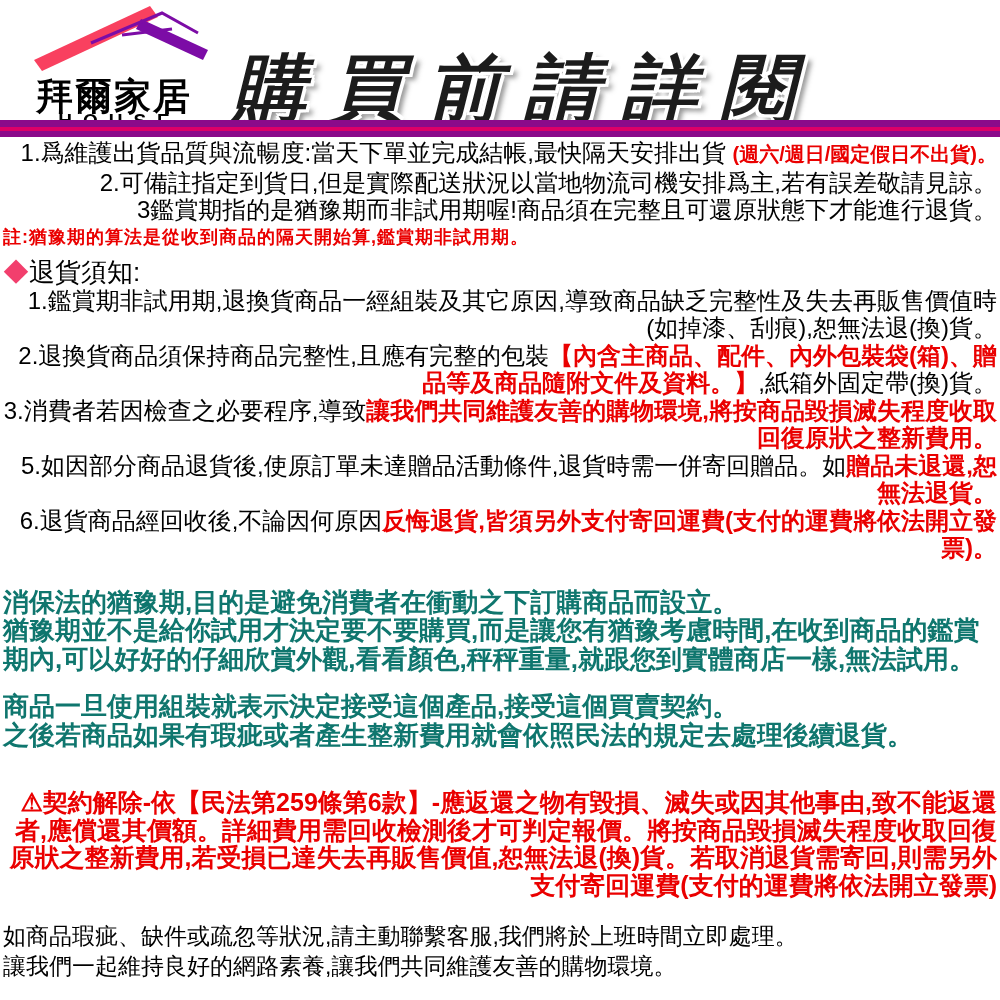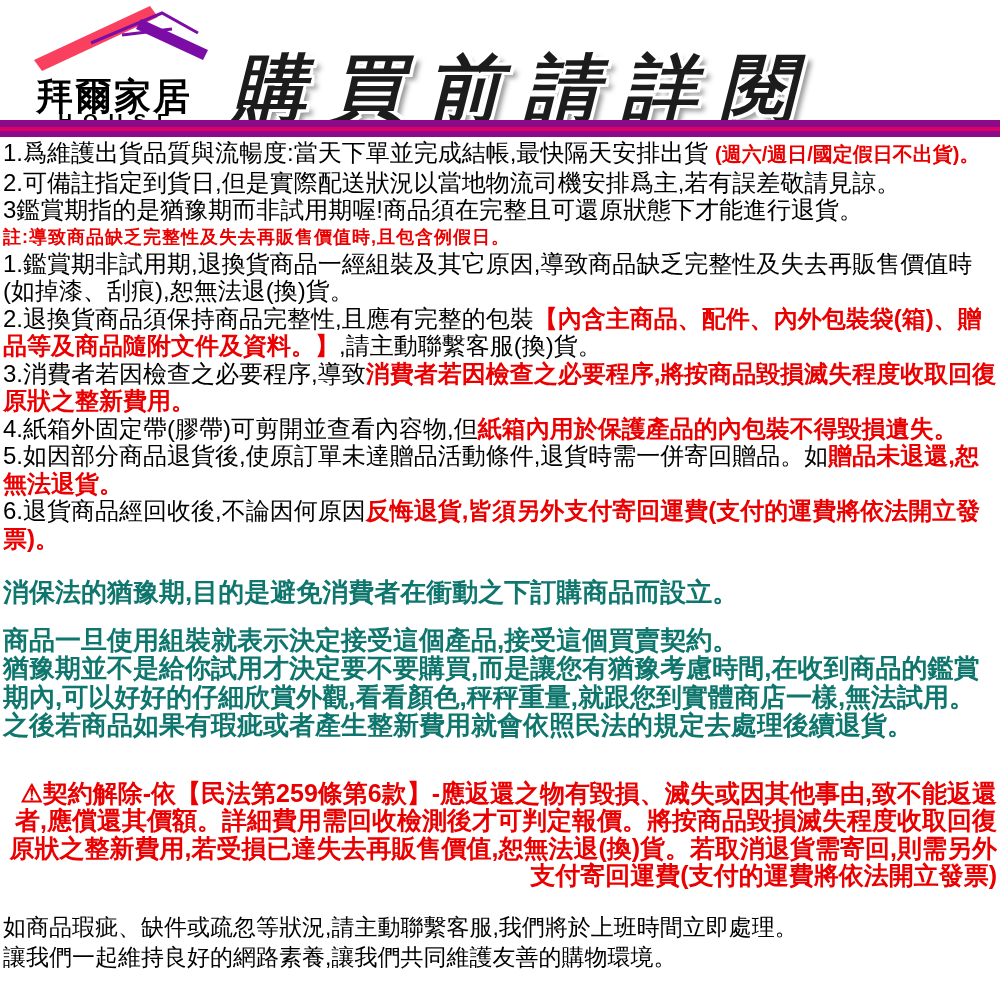--- a/index.html
+++ b/index.html
@@ -28,21 +28,21 @@
       6px 6px 5px rgba(60,60,60,0.55);
     font-style: italic;
   }
   .divider { position:absolute; left:0; bottom:0; width:1000px; height:17px; }
   .divider .stripe-purple-top { height:7px; }
   .divider .stripe-magenta { height:4px; }
   .divider .stripe-purple-bottom { height:6px; }
 
   
   .content { padding:2px 3px 0 3px; }
-  .para { font-size:24px; line-height:27.5px; letter-spacing:0; }
+  .para { font-size:24px; line-height:27.5px; letter-spacing:0;text-align:right; }
   .run.black { color:#000; }
   .run.red { color:#ea0000; font-weight:700; }
   .run.redsmall { color:#ea0000; font-weight:700; font-size:20px; }
   .note-line { font-size:18px; line-height:26px; font-weight:700; color:#ea0000; letter-spacing:1px; }
 
   .section-heading { font-size:26px; line-height:30px; margin-top:7px; }
   .bullet-diamond { color:#f23f6d; font-size:26px; }
 
   .pink-block { margin-top:26px; }
   .pink-para { color:#0f766e; font-size:26px; line-height:28.5px; font-weight:700; }
@@ -79,33 +79,33 @@
     <div class="stripe-magenta" style="background:#dc0068"></div>
     <div class="stripe-purple-bottom" style="background:#8a0a8a"></div>
   </div>
 </div>
 
 <div class="content">
 
   <div class="para"><span class="run black">1.爲維護出貨品質與流暢度:當天下單並完成結帳,最快隔天安排出貨 </span><span class="run redsmall">(週六/週日/國定假日不出貨)。</span></div>
   <div class="para"><span class="run black">2.可備註指定到貨日,但是實際配送狀況以當地物流司機安排爲主,若有誤差敬請見諒。</span></div>
   <div class="para"><span class="run black">3鑑賞期指的是猶豫期而非試用期喔!商品須在完整且可還原狀態下才能進行退貨。</span></div>
-  <div class="note-line">註:導致商品缺乏完整性及失去再販售價值時,且包含例假日。</div>
+  <div class="note-line">註:猶豫期的算法是從收到商品的隔天開始算,鑑賞期非試用期。</div>
 
+  <div class="section-heading"><span class="bullet-diamond">◆</span><span>退貨須知:</span></div>
   <div class="para"><span class="run black">1.鑑賞期非試用期,退換貨商品一經組裝及其它原因,導致商品缺乏完整性及失去再販售價值時(如掉漆、刮痕),恕無法退(換)貨。</span></div>
-  <div class="para"><span class="run black">2.退換貨商品須保持商品完整性,且應有完整的包裝</span><span class="run red">【內含主商品、配件、內外包裝袋(箱)、贈品等及商品隨附文件及資料。】</span><span class="run black">,請主動聯繫客服(換)貨。</span></div>
-  <div class="para"><span class="run black">3.消費者若因檢查之必要程序,導致</span><span class="run red">消費者若因檢查之必要程序,將按商品毀損滅失程度收取回復原狀之整新費用。</span></div>
-  <div class="para"><span class="run black">4.紙箱外固定帶(膠帶)可剪開並查看內容物,但</span><span class="run red">紙箱內用於保護產品的內包裝不得毀損遺失。</span></div>
+  <div class="para"><span class="run black">2.退換貨商品須保持商品完整性,且應有完整的包裝</span><span class="run red">【內含主商品、配件、內外包裝袋(箱)、贈品等及商品隨附文件及資料。】</span><span class="run black">,紙箱外固定帶(換)貨。</span></div>
+  <div class="para"><span class="run black">3.消費者若因檢查之必要程序,導致</span><span class="run red">讓我們共同維護友善的購物環境,將按商品毀損滅失程度收取回復原狀之整新費用。</span></div>
   <div class="para"><span class="run black">5.如因部分商品退貨後,使原訂單未達贈品活動條件,退貨時需一併寄回贈品。如</span><span class="run red">贈品未退還,恕無法退貨。</span></div>
   <div class="para"><span class="run black">6.退貨商品經回收後,不論因何原因</span><span class="run red">反悔退貨,皆須另外支付寄回運費(支付的運費將依法開立發票)。</span></div>
 
   <div class="pink-block">
     <div class="pink-para">消保法的猶豫期,目的是避免消費者在衝動之下訂購商品而設立。</div>
+    <div class="pink-para">猶豫期並不是給你試用才決定要不要購買,而是讓您有猶豫考慮時間,在收到商品的鑑賞期內,可以好好的仔細欣賞外觀,看看顏色,秤秤重量,就跟您到實體商店一樣,無法試用。</div>
     <div class="pink-para pink-gap">商品一旦使用組裝就表示決定接受這個產品,接受這個買賣契約。</div>
-    <div class="pink-para">猶豫期並不是給你試用才決定要不要購買,而是讓您有猶豫考慮時間,在收到商品的鑑賞期內,可以好好的仔細欣賞外觀,看看顏色,秤秤重量,就跟您到實體商店一樣,無法試用。</div>
     <div class="pink-para">之後若商品如果有瑕疵或者產生整新費用就會依照民法的規定去處理後續退貨。</div>
   </div>
 
   <div class="contract-block">
     <div class="contract-text">⚠契約解除-依【民法第259條第6款】-應返還之物有毀損、滅失或因其他事由,致不能返還者,應償還其價額。詳細費用需回收檢測後才可判定報價。將按商品毀損滅失程度收取回復原狀之整新費用,若受損已達失去再販售價值,恕無法退(換)貨。若取消退貨需寄回,則需另外支付寄回運費(支付的運費將依法開立發票)</div>
   </div>
 
   <div class="footer-block">
     <div class="footer-line">如商品瑕疵、缺件或疏忽等狀況,請主動聯繫客服,我們將於上班時間立即處理。</div>
     <div class="footer-line">讓我們一起維持良好的網路素養,讓我們共同維護友善的購物環境。</div>

